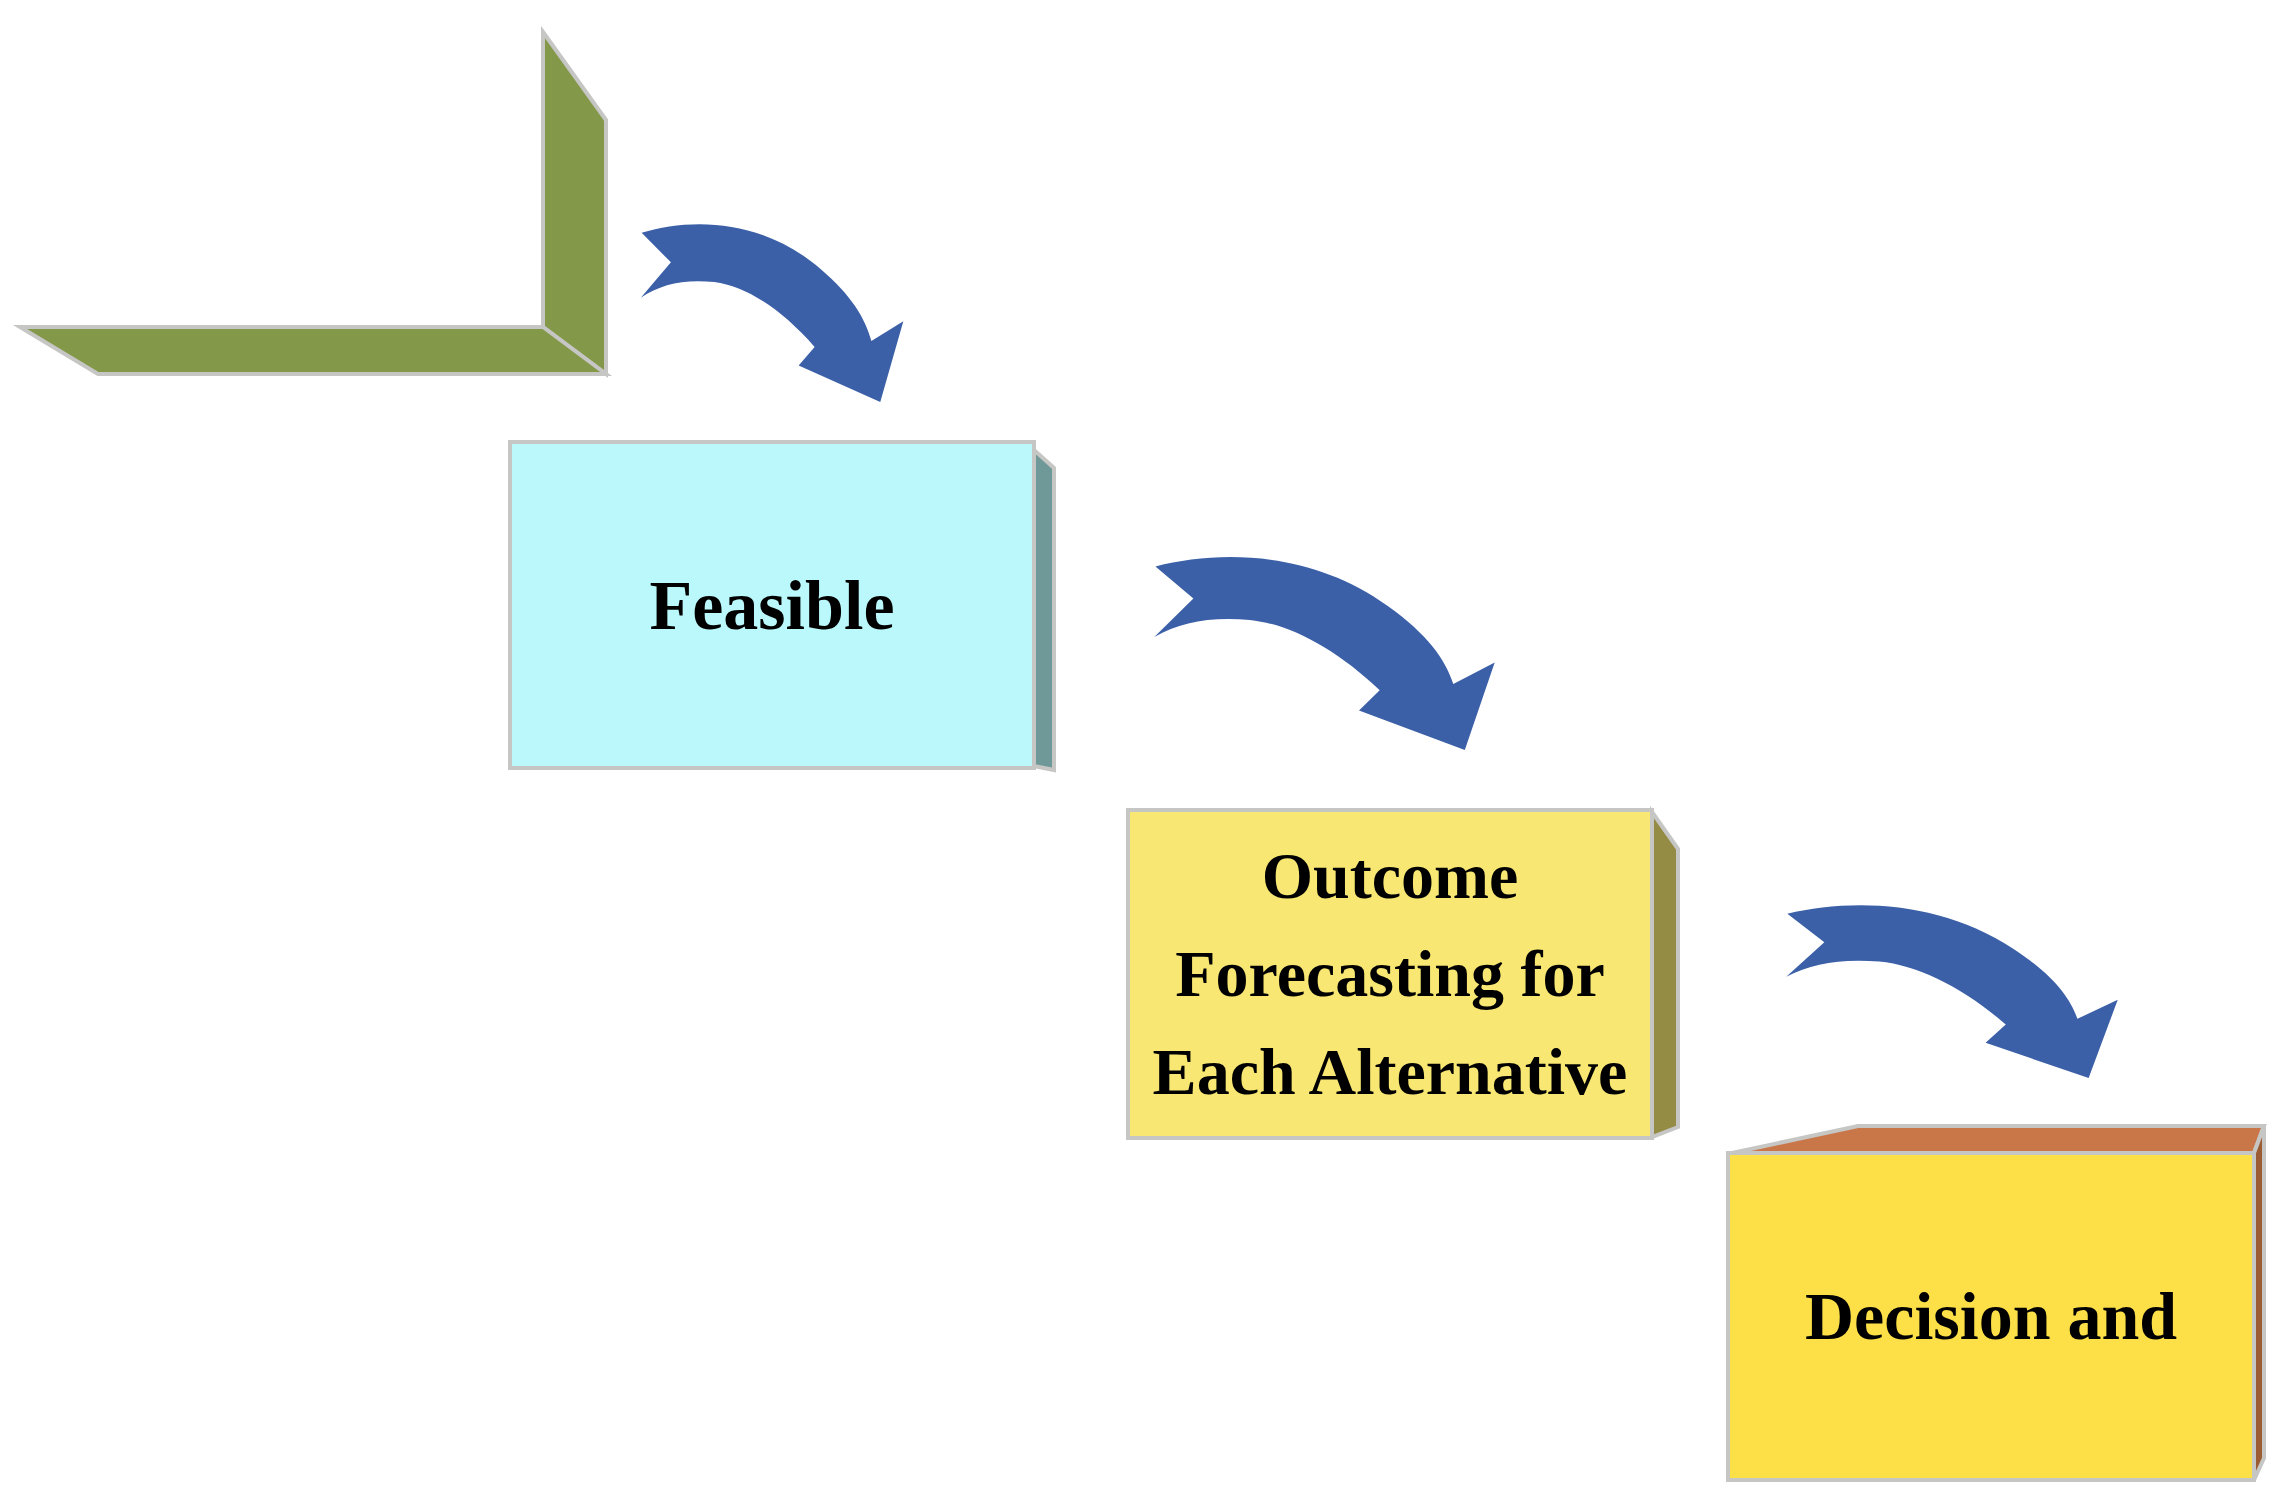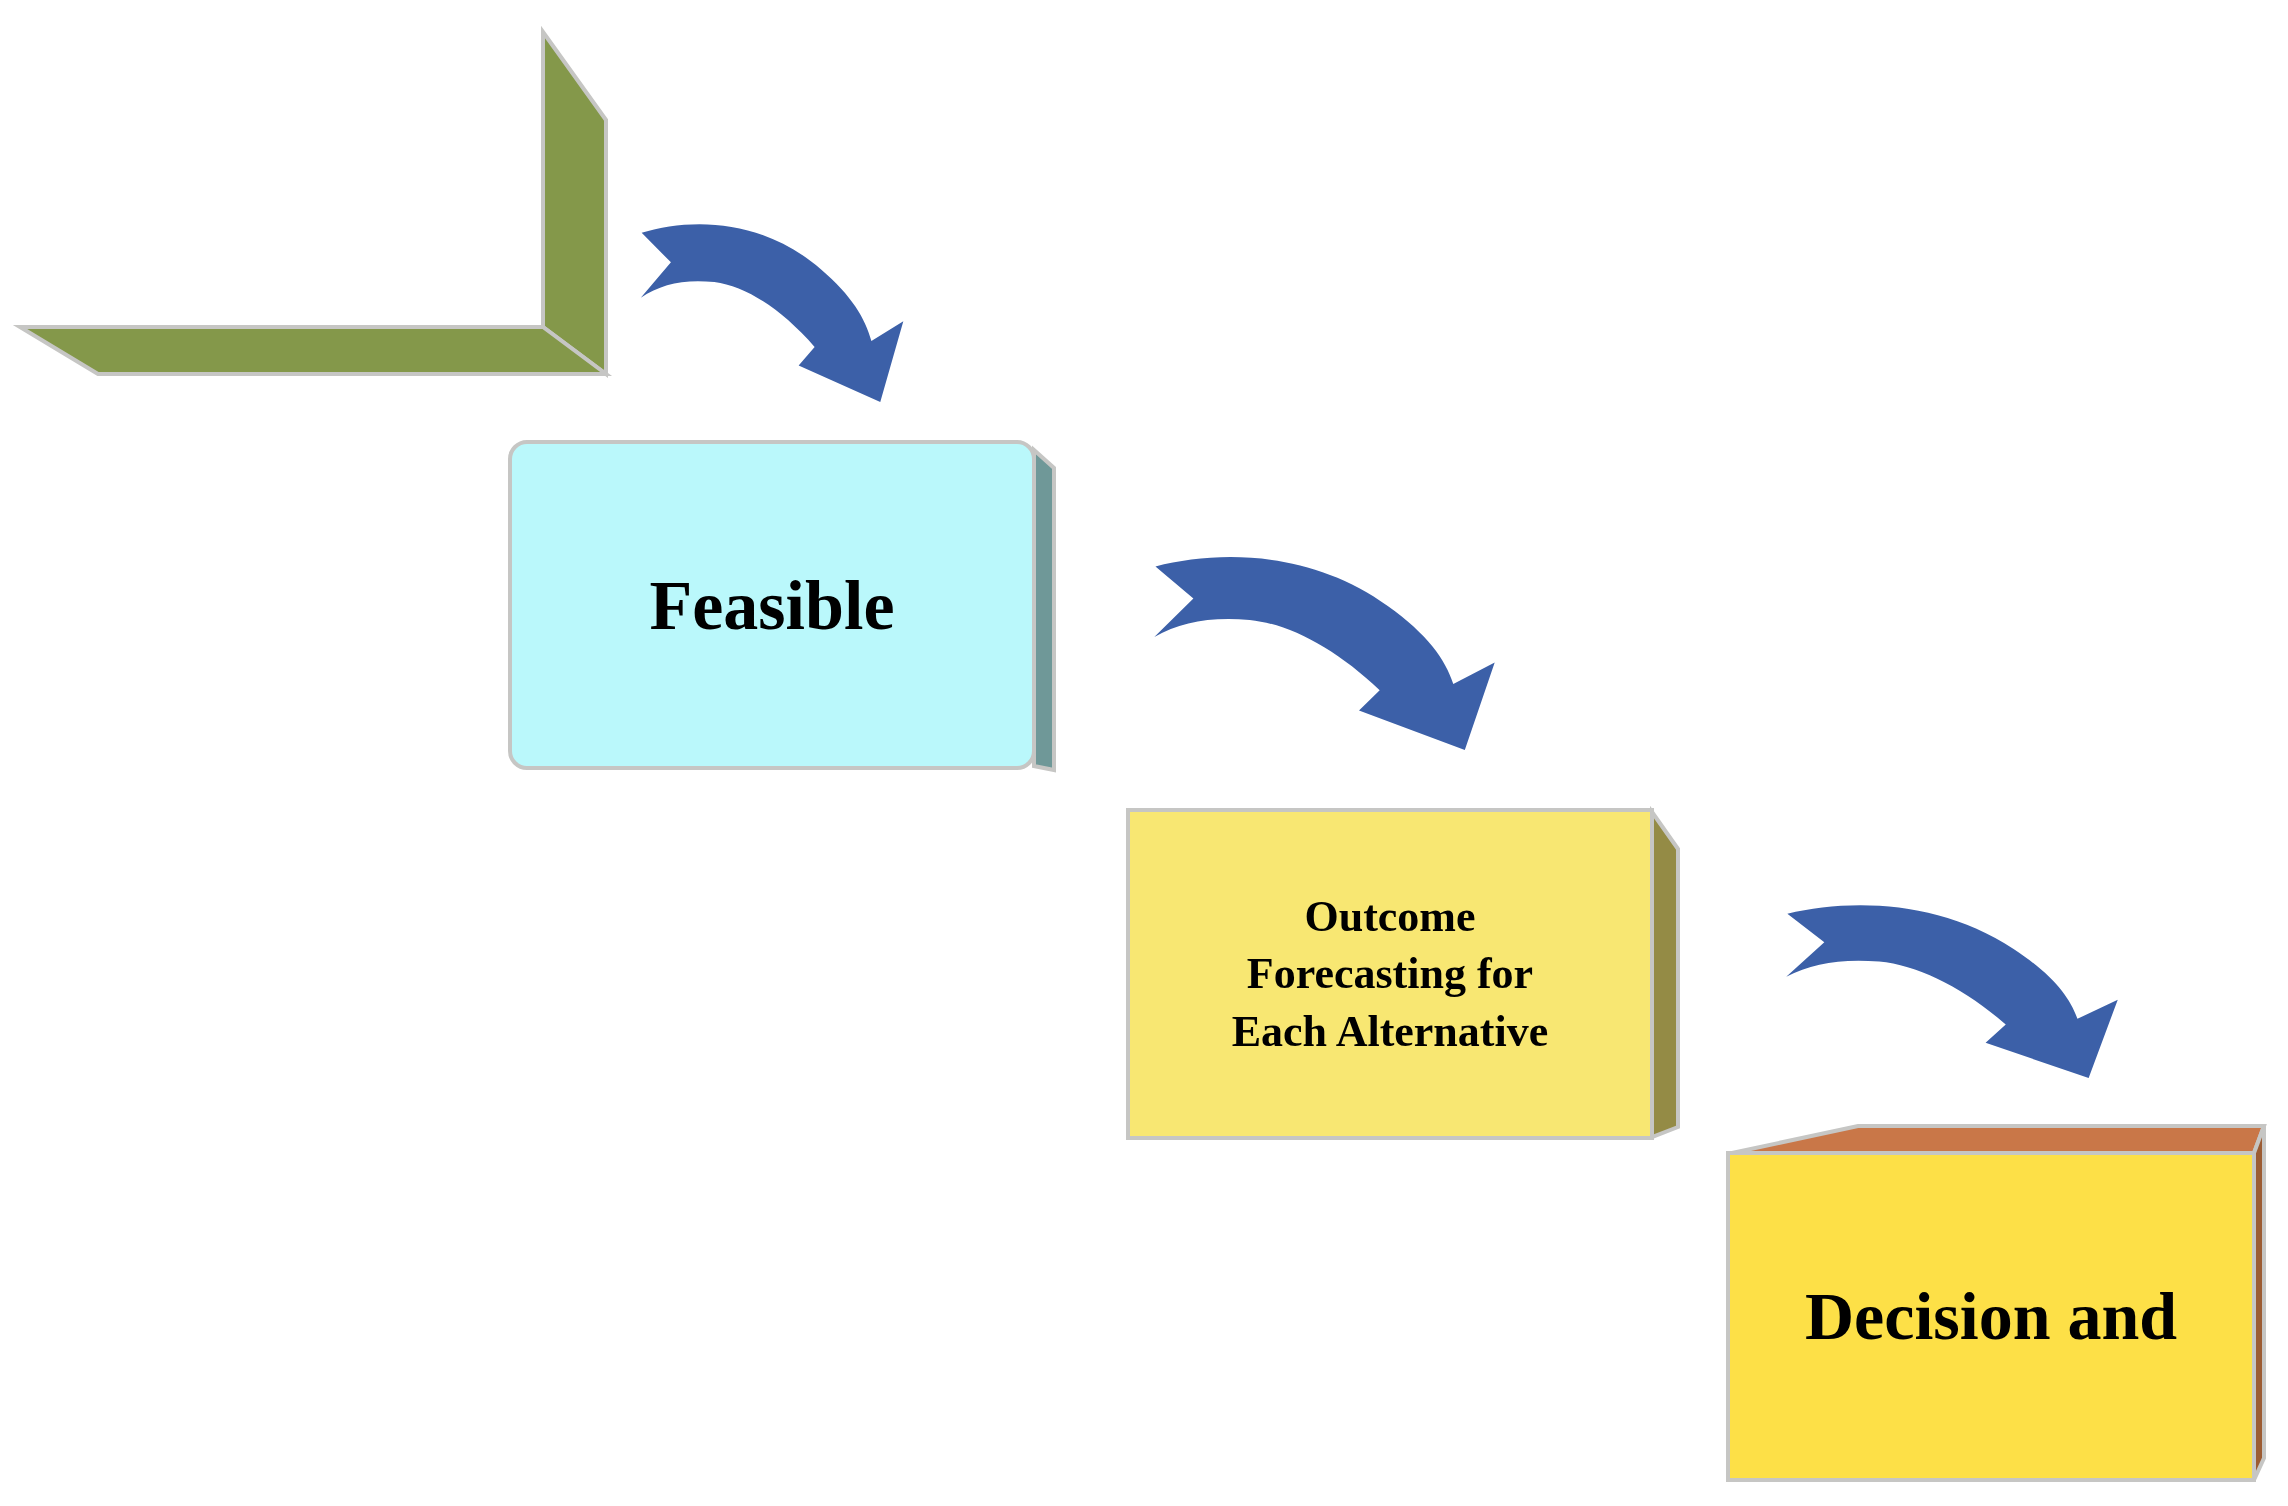--- a/index.html
+++ b/index.html
@@ -27,21 +27,21 @@
     align-items: center;
     justify-content: center;
     text-align: center;
     color: #000000;
     font-weight: 700;
   }
   .box-face .line { white-space: nowrap; }
 
   .face-problem   { left: 17px;   top: 30px;   width: 530px; height: 300px; font-size: 78px; line-height: 1.26; }
   .face-feasible  { left: 508px;  top: 440px;  width: 528px; height: 330px; font-size: 70px; line-height: 1.30; }
-  .face-outcome   { left: 1126px; top: 808px;  width: 528px; height: 332px; font-size: 44px; line-height: 1.30; }
+  .face-outcome   { left: 1126px; top: 808px;  width: 528px; height: 332px; font-size: 66px; line-height: 1.30; gap: 12px; }
   .face-decision  { left: 1726px; top: 1151px; width: 530px; height: 331px; font-size: 68px; line-height: 1.30; }
 
   .side-poly { stroke: #c6c6c4; stroke-width: 4; stroke-linejoin: miter; }
 </style>
 </head>
 <body>
 
 <div class="stage">
 
   <svg class="scene-svg" viewBox="0 0 2288 1506" xmlns="http://www.w3.org/2000/svg">
@@ -69,21 +69,21 @@
 
     <polygon class="side-poly" points="1732,1153 1858,1126 2264,1126 2254,1153" fill="#c97748"></polygon>
     <polygon class="side-poly" points="2254,1153 2264,1126 2264,1458 2254,1480" fill="#9c5c33"></polygon>
 
     <use href="#curved-arrow" transform="translate(639,225) scale(0.887,0.983)" fill="#3c60a8"></use>
     <use href="#curved-arrow" transform="translate(1152,558) scale(1.15,1.067)" fill="#3c60a8"></use>
     <use href="#curved-arrow" transform="translate(1784,906) scale(1.12,0.956)" fill="#3c60a8"></use>
   </svg>
 
 
-  <div class="box-face face-feasible" style="background: rgb(186, 248, 251); border-radius: 19px;">
+  <div class="box-face face-feasible" style="background: rgb(186, 248, 251);">
     <div class="line">Feasible</div>
   </div>
 
   <div class="box-face face-outcome" style="background: rgb(248, 231, 114);">
     <div class="line">Outcome</div>
     <div class="line">Forecasting for</div>
     <div class="line">Each Alternative</div>
   </div>
 
   <div class="box-face face-decision" style="background: #fde047;">

